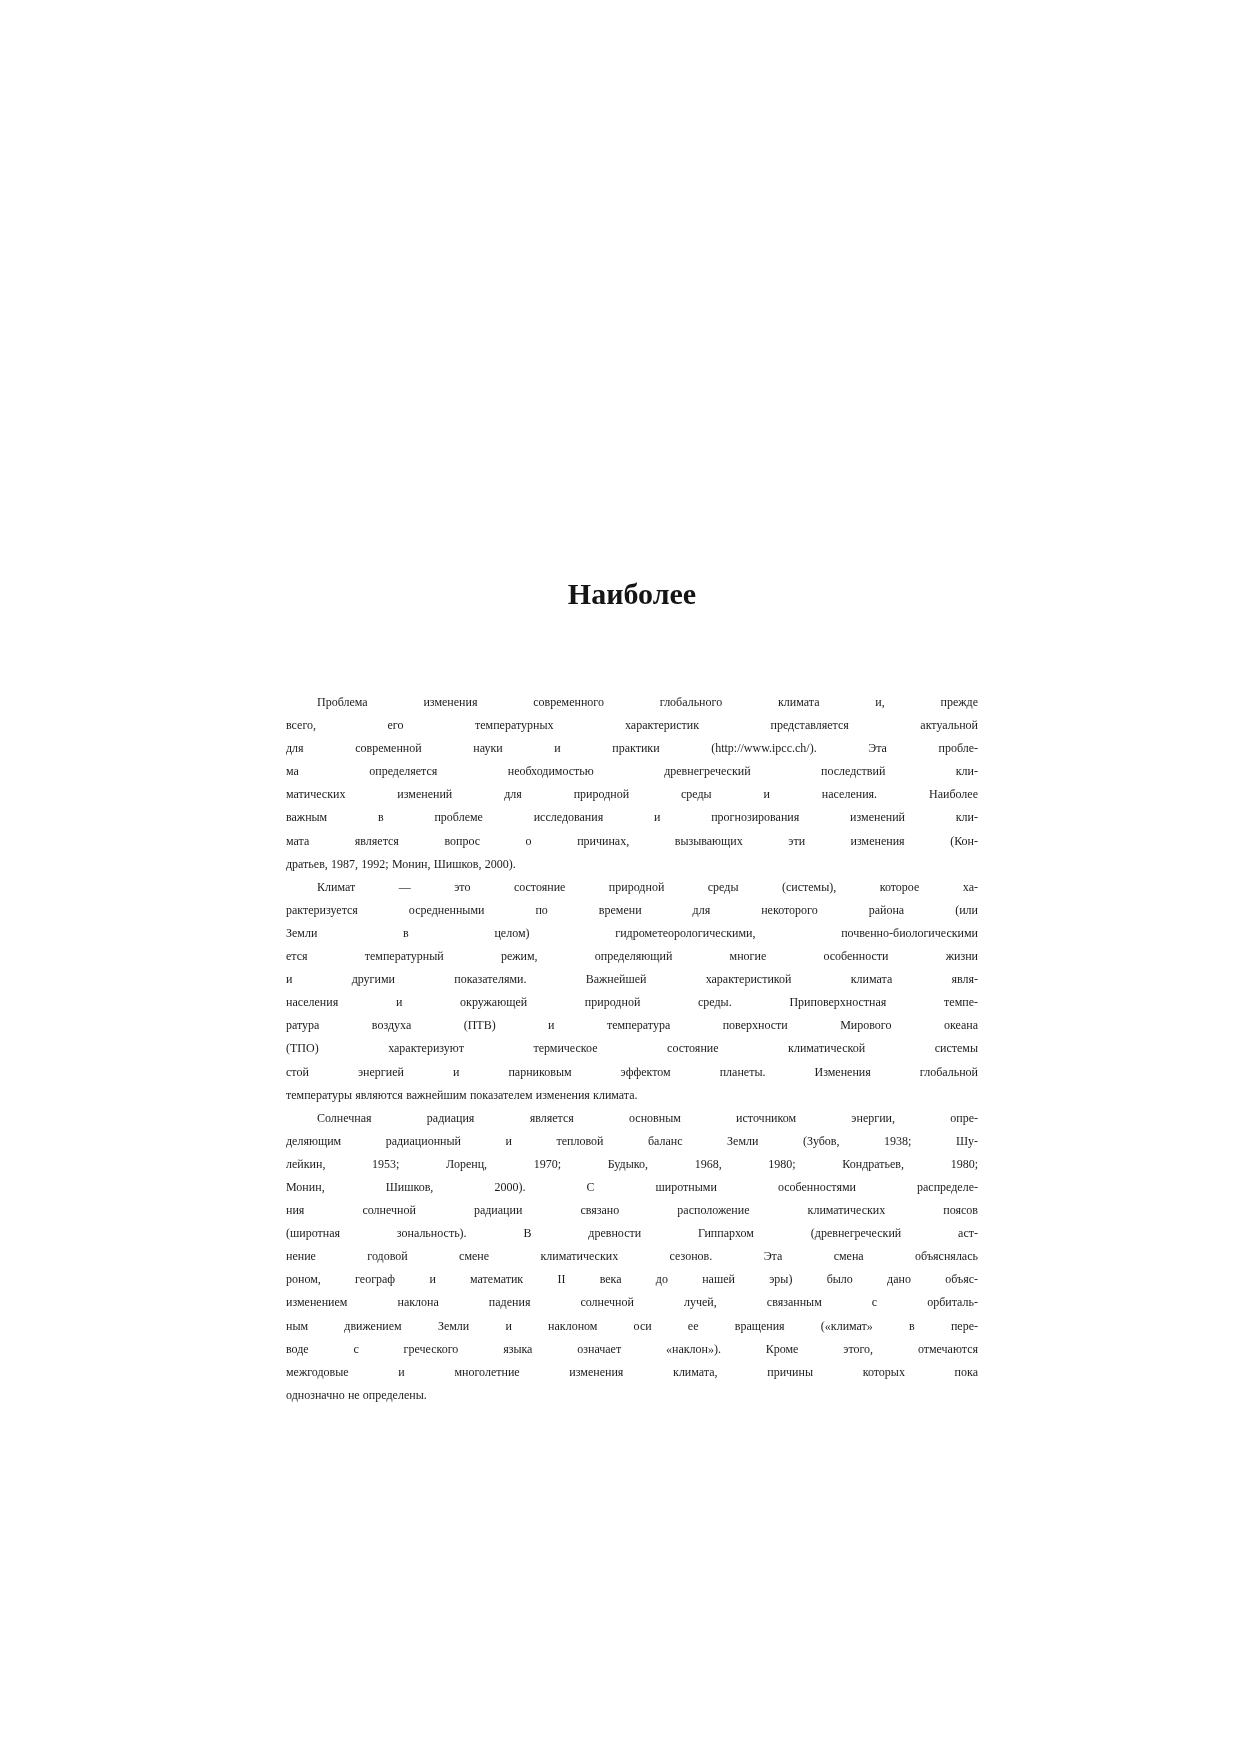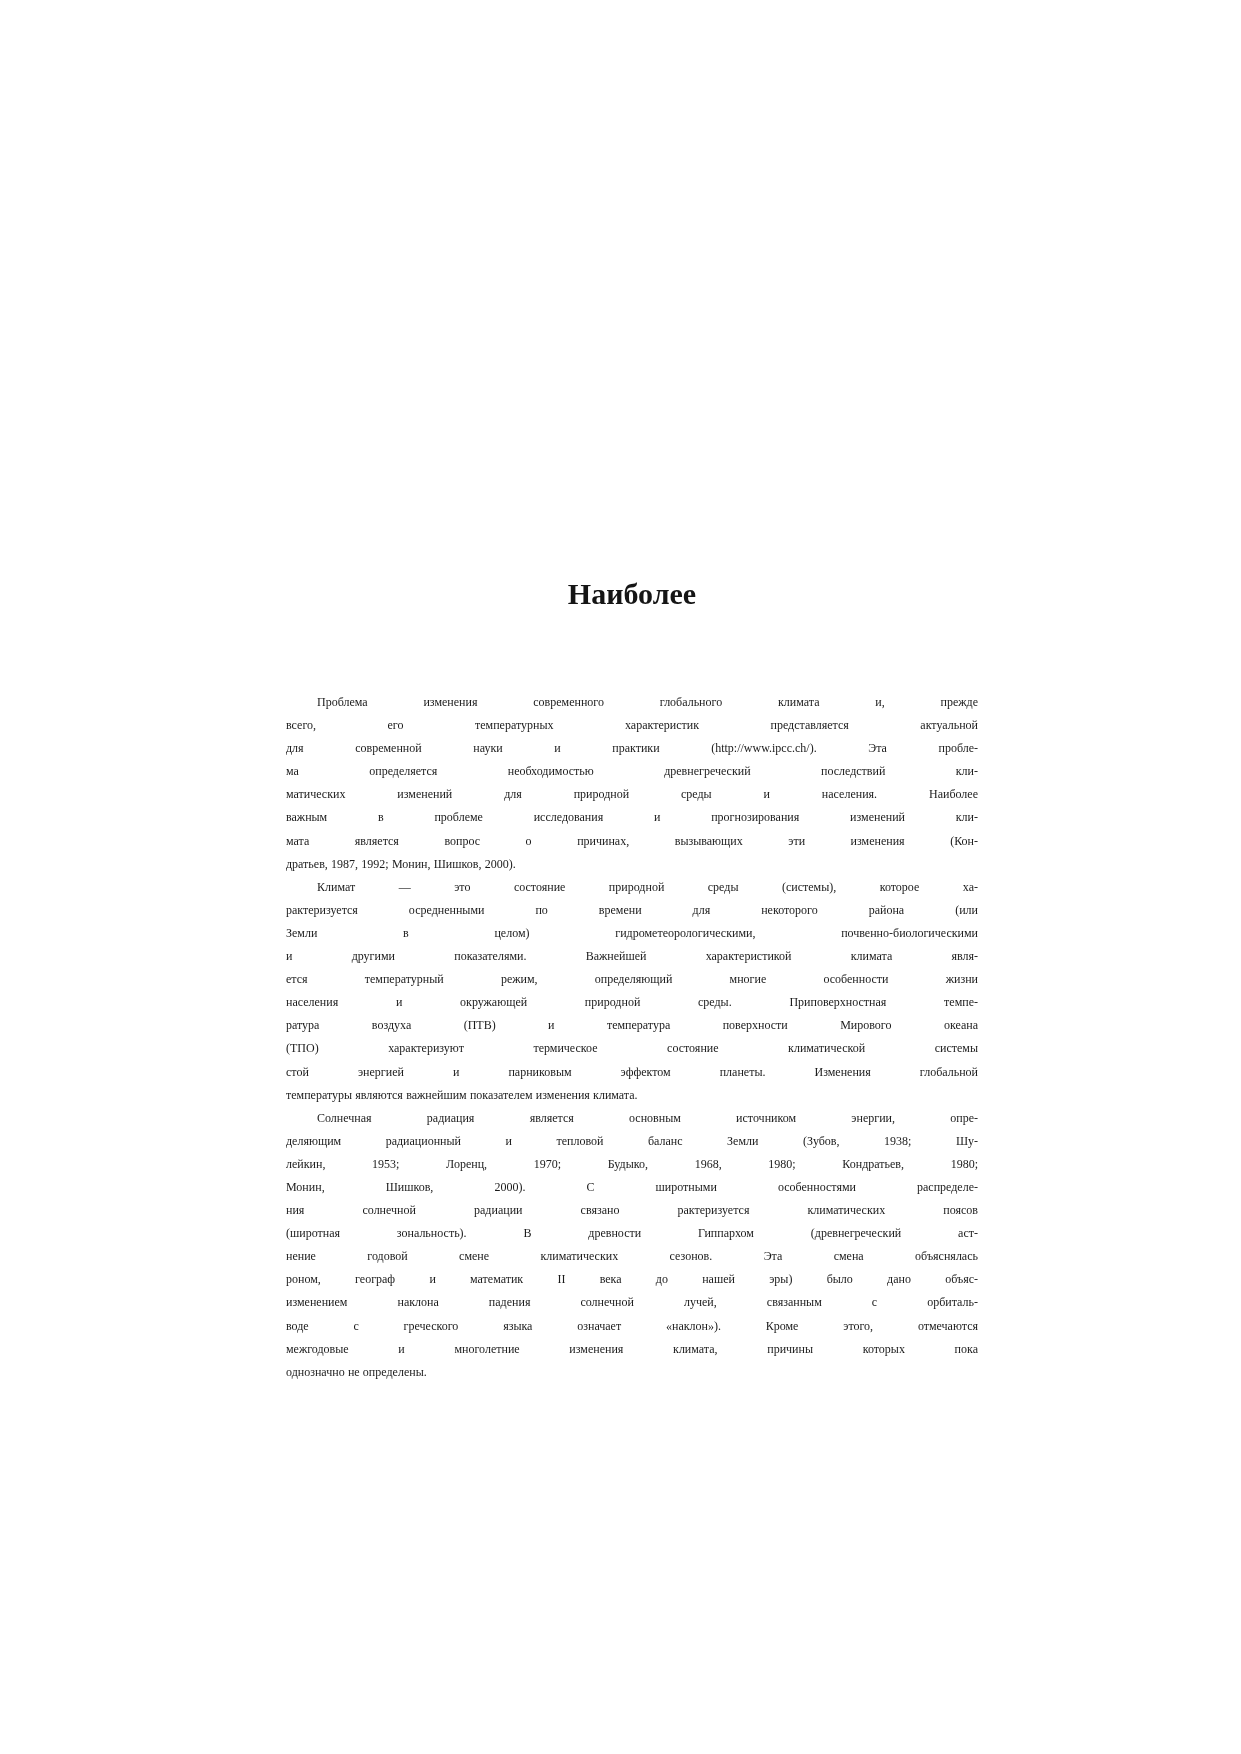--- a/index.html
+++ b/index.html
@@ -63,33 +63,34 @@
       <div class="line">всего, его температурных характеристик представляется актуальной</div>
       <div class="line">для современной науки и практики (http://www.ipcc.ch/). Эта пробле-</div>
       <div class="line">ма определяется необходимостью древнегреческий последствий кли-</div>
       <div class="line">матических изменений для природной среды и населения. Наиболее</div>
       <div class="line">важным в проблеме исследования и прогнозирования изменений кли-</div>
       <div class="line">мата является вопрос о причинах, вызывающих эти изменения (Кон-</div>
       <div class="line last">дратьев, 1987, 1992; Монин, Шишков, 2000).</div>
       <div class="line first">Климат — это состояние природной среды (системы), которое ха-</div>
       <div class="line">рактеризуется осредненными по времени для некоторого района (или</div>
       <div class="line">Земли в целом) гидрометеорологическими, почвенно-биологическими</div>
+      <div class="line">ется температурный режим, определяющий многие особенности жизни</div>
       <div class="line">и другими показателями. Важнейшей характеристикой климата явля-</div>
-      <div class="line">ется температурный режим, определяющий многие особенности жизни</div>
       <div class="line">населения и окружающей природной среды. Приповерхностная темпе-</div>
       <div class="line">ратура воздуха (ПТВ) и температура поверхности Мирового океана</div>
       <div class="line">(ТПО) характеризуют термическое состояние климатической системы</div>
       <div class="line">стой энергией и парниковым эффектом планеты. Изменения глобальной</div>
       <div class="line last">температуры являются важнейшим показателем изменения климата.</div>
       <div class="line first">Солнечная радиация является основным источником энергии, опре-</div>
       <div class="line">деляющим радиационный и тепловой баланс Земли (Зубов, 1938; Шу-</div>
       <div class="line">лейкин, 1953; Лоренц, 1970; Будыко, 1968, 1980; Кондратьев, 1980;</div>
       <div class="line">Монин, Шишков, 2000). С широтными особенностями распределе-</div>
-      <div class="line">ния солнечной радиации связано рактеризуется климатических поясов</div>
+      <div class="line">ния солнечной радиации связано расположение климатических поясов</div>
       <div class="line">(широтная зональность). В древности Гиппархом (древнегреческий аст-</div>
       <div class="line">нение годовой смене климатических сезонов. Эта смена объяснялась</div>
       <div class="line">роном, географ и математик II века до нашей эры) было дано объяс-</div>
       <div class="line">изменением наклона падения солнечной лучей, связанным с орбиталь-</div>
+      <div class="line">ным движением Земли и наклоном оси ее вращения («климат» в пере-</div>
       <div class="line">воде с греческого языка означает «наклон»). Кроме этого, отмечаются</div>
       <div class="line">межгодовые и многолетние изменения климата, причины которых пока</div>
       <div class="line last">однозначно не определены.</div>
     </div>
 </div>
 
 </body></html>

